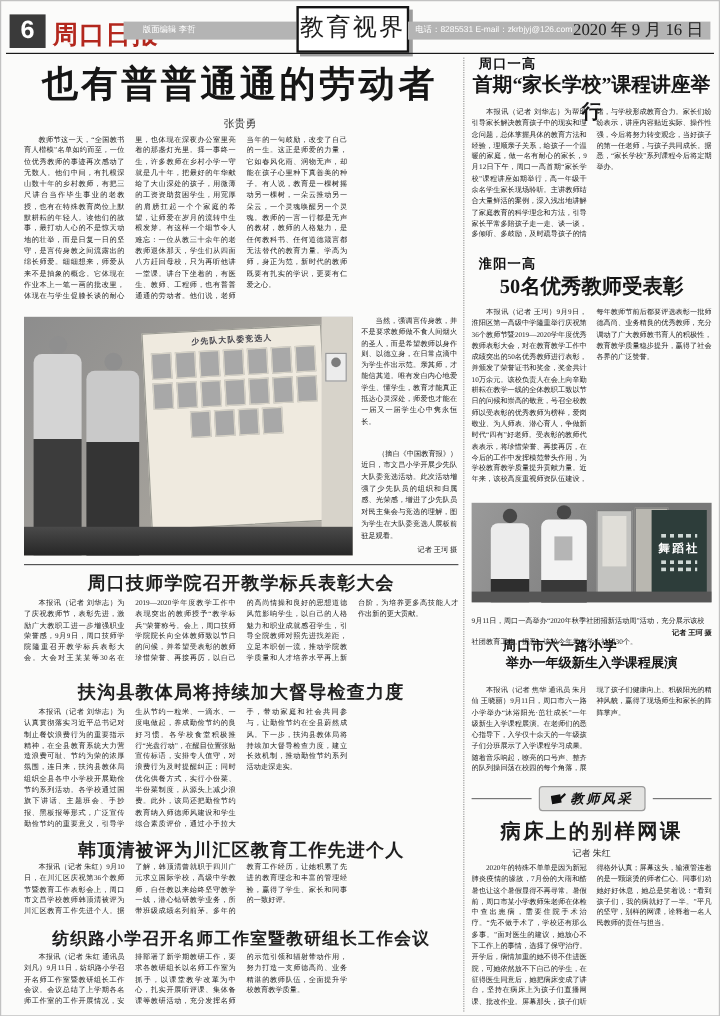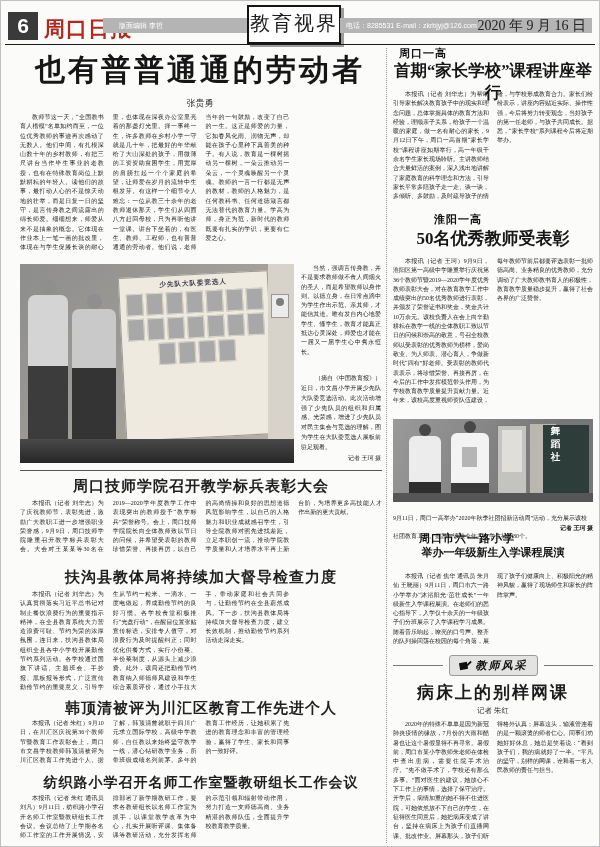--- a/index.html
+++ b/index.html
@@ -64,21 +64,21 @@
   .fig1{left:16px;top:5px;width:32px;}
   .fig1 .fbody{height:66px;background:linear-gradient(#ececec 0 70%,#2e2e2e 70%);}
   .fig2{left:58px;top:2px;width:38px;position:absolute;}
   .fig2 .fbody{height:70px;background:linear-gradient(#f3f3f3 0 72%,#383838 72%);position:relative;}
   .fig2 .print{position:absolute;left:11px;top:14px;width:15px;height:20px;background:#b5b5b5;}
   .panel{position:absolute;background:#c3c3c0;border:1px solid #7d7d7d;}
   .panel .inner{margin:4px auto;width:70%;height:60%;background:#e0ded8;}
   .pnl1{left:104px;top:6px;width:28px;height:70px;}
   .pnl2{left:136px;top:4px;width:26px;height:72px;background:#b9b7b0;}
   .sign{position:absolute;right:4px;top:6px;width:46px;height:70px;background:#2d3d3a;color:#fff;text-align:center;
-        display:flex;flex-direction:row;justify-content:center;gap:3px;}
+        display:flex;flex-direction:column;justify-content:center;gap:3px;}
   .sign .bars{height:3px;margin:0 8px;background:repeating-linear-gradient(90deg,#cfd8d5 0 4px,transparent 4px 7px);}
   .sign .sign-text{font-size:9.5px;font-weight:bold;letter-spacing:2px;}
   .p2-floor{position:absolute;left:0;bottom:0;width:100%;height:9px;background:#565656;}
   .caption2{position:absolute;left:393px;top:506px;width:200px;}
   
   .badge-row{position:absolute;left:393px;top:655px;width:200px;display:flex;align-items:center;}
   .badge-row .line{flex:1;border-top:1px solid #777;}
   .badge{display:flex;align-items:center;gap:4px;background:#e3e3e1;border:1px solid #9a9a9a;border-radius:3px;
          padding:2px 9px;margin:0 6px;}
   .badge .badge-text{font-size:11px;font-weight:bold;font-style:italic;letter-spacing:2px;color:#111;}
@@ -168,21 +168,21 @@
   <div class="l-head" style="top:699px;">韩顶清被评为川汇区教育工作先进个人</div>
   <div class="l-body smalltext" style="top:719px;height:52px;">本报讯（记者 朱红）9月10日，在川汇区庆祝第36个教师节暨教育工作表彰会上，周口市文昌学校教师韩顶清被评为川汇区教育工作先进个人。据了解，韩顶清曾就职于四川广元求立国际学校，高级中学教师，自任教以来始终坚守教学一线，潜心钻研教学业务，所带班级成绩名列前茅。多年的教育工作经历，让她积累了先进的教育理念和丰富的管理经验，赢得了学生、家长和同事的一致好评。</div>
 
   <div class="l-head" style="top:774px;font-size:14px;">纺织路小学召开名师工作室暨教研组长工作会议</div>
   <div class="l-body smalltext" style="top:794px;height:49px;">本报讯（记者 朱红 通讯员 刘凡）9月11日，纺织路小学召开名师工作室暨教研组长工作会议。会议总结了上学期各名师工作室的工作开展情况，安排部署了新学期教研工作，要求各教研组长以名师工作室为抓手，以课堂教学改革为中心，扎实开展听评课、集体备课等教研活动，充分发挥名师的示范引领和辐射带动作用，努力打造一支师德高尚、业务精湛的教师队伍，全面提升学校教育教学质量。</div>
 
   <div class="kicker" style="top:46px;">周口一高</div>
   <div class="r-head" style="top:60px;font-size:16.5px;">首期“家长学校”课程讲座举行</div>
   <div class="r-body smalltext" style="top:90px;height:114px;">本报讯（记者 刘华志）为帮助引导家长解决教育孩子中的现实和理念问题，总体掌握具体的教育方法和经验，理顺亲子关系，给孩子一个温暖的家庭，做一名有耐心的家长，9月12日下午，周口一高首期“家长学校”课程讲座如期举行，高一年级千余名学生家长现场聆听。主讲教师结合大量鲜活的案例，深入浅出地讲解了家庭教育的科学理念和方法，引导家长平常多陪孩子走一走、谈一谈，多倾听、多鼓励，及时疏导孩子的情绪，与学校形成教育合力。家长们纷纷表示，讲座内容贴近实际、操作性强，今后将努力转变观念，当好孩子的第一任老师，与孩子共同成长。据悉，“家长学校”系列课程今后将定期举办。</div>
 
-  <div class="kicker" style="top:212px;margin-left:35px;">淮阳一高</div>
+  <div class="kicker" style="top:212px;">淮阳一高</div>
   <div class="r-head" style="top:227px;font-size:17px;">50名优秀教师受表彰</div>
   <div class="r-body smalltext" style="top:257px;height:158px;">本报讯（记者 王珂）9月9日，淮阳区第一高级中学隆重举行庆祝第36个教师节暨2019—2020学年度优秀教师表彰大会，对在教育教学工作中成绩突出的50名优秀教师进行表彰，并颁发了荣誉证书和奖金，奖金共计10万余元。该校负责人在会上向辛勤耕耘在教学一线的全体教职工致以节日的问候和崇高的敬意，号召全校教师以受表彰的优秀教师为榜样，爱岗敬业、为人师表、潜心育人，争做新时代“四有”好老师。受表彰的教师代表表示，将珍惜荣誉、再接再厉，在今后的工作中发挥模范带头作用，为学校教育教学质量提升贡献力量。近年来，该校高度重视师资队伍建设，每年教师节前后都要评选表彰一批师德高尚、业务精良的优秀教师，充分调动了广大教师教书育人的积极性，教育教学质量稳步提升，赢得了社会各界的广泛赞誉。</div>
 
   <div class="photo2">
     <div class="fig fig1">
         <div class="fhead"></div>
         <div class="fbody"></div>
       </div>
     <div class="fig fig2">
         <div class="fhead"></div>

